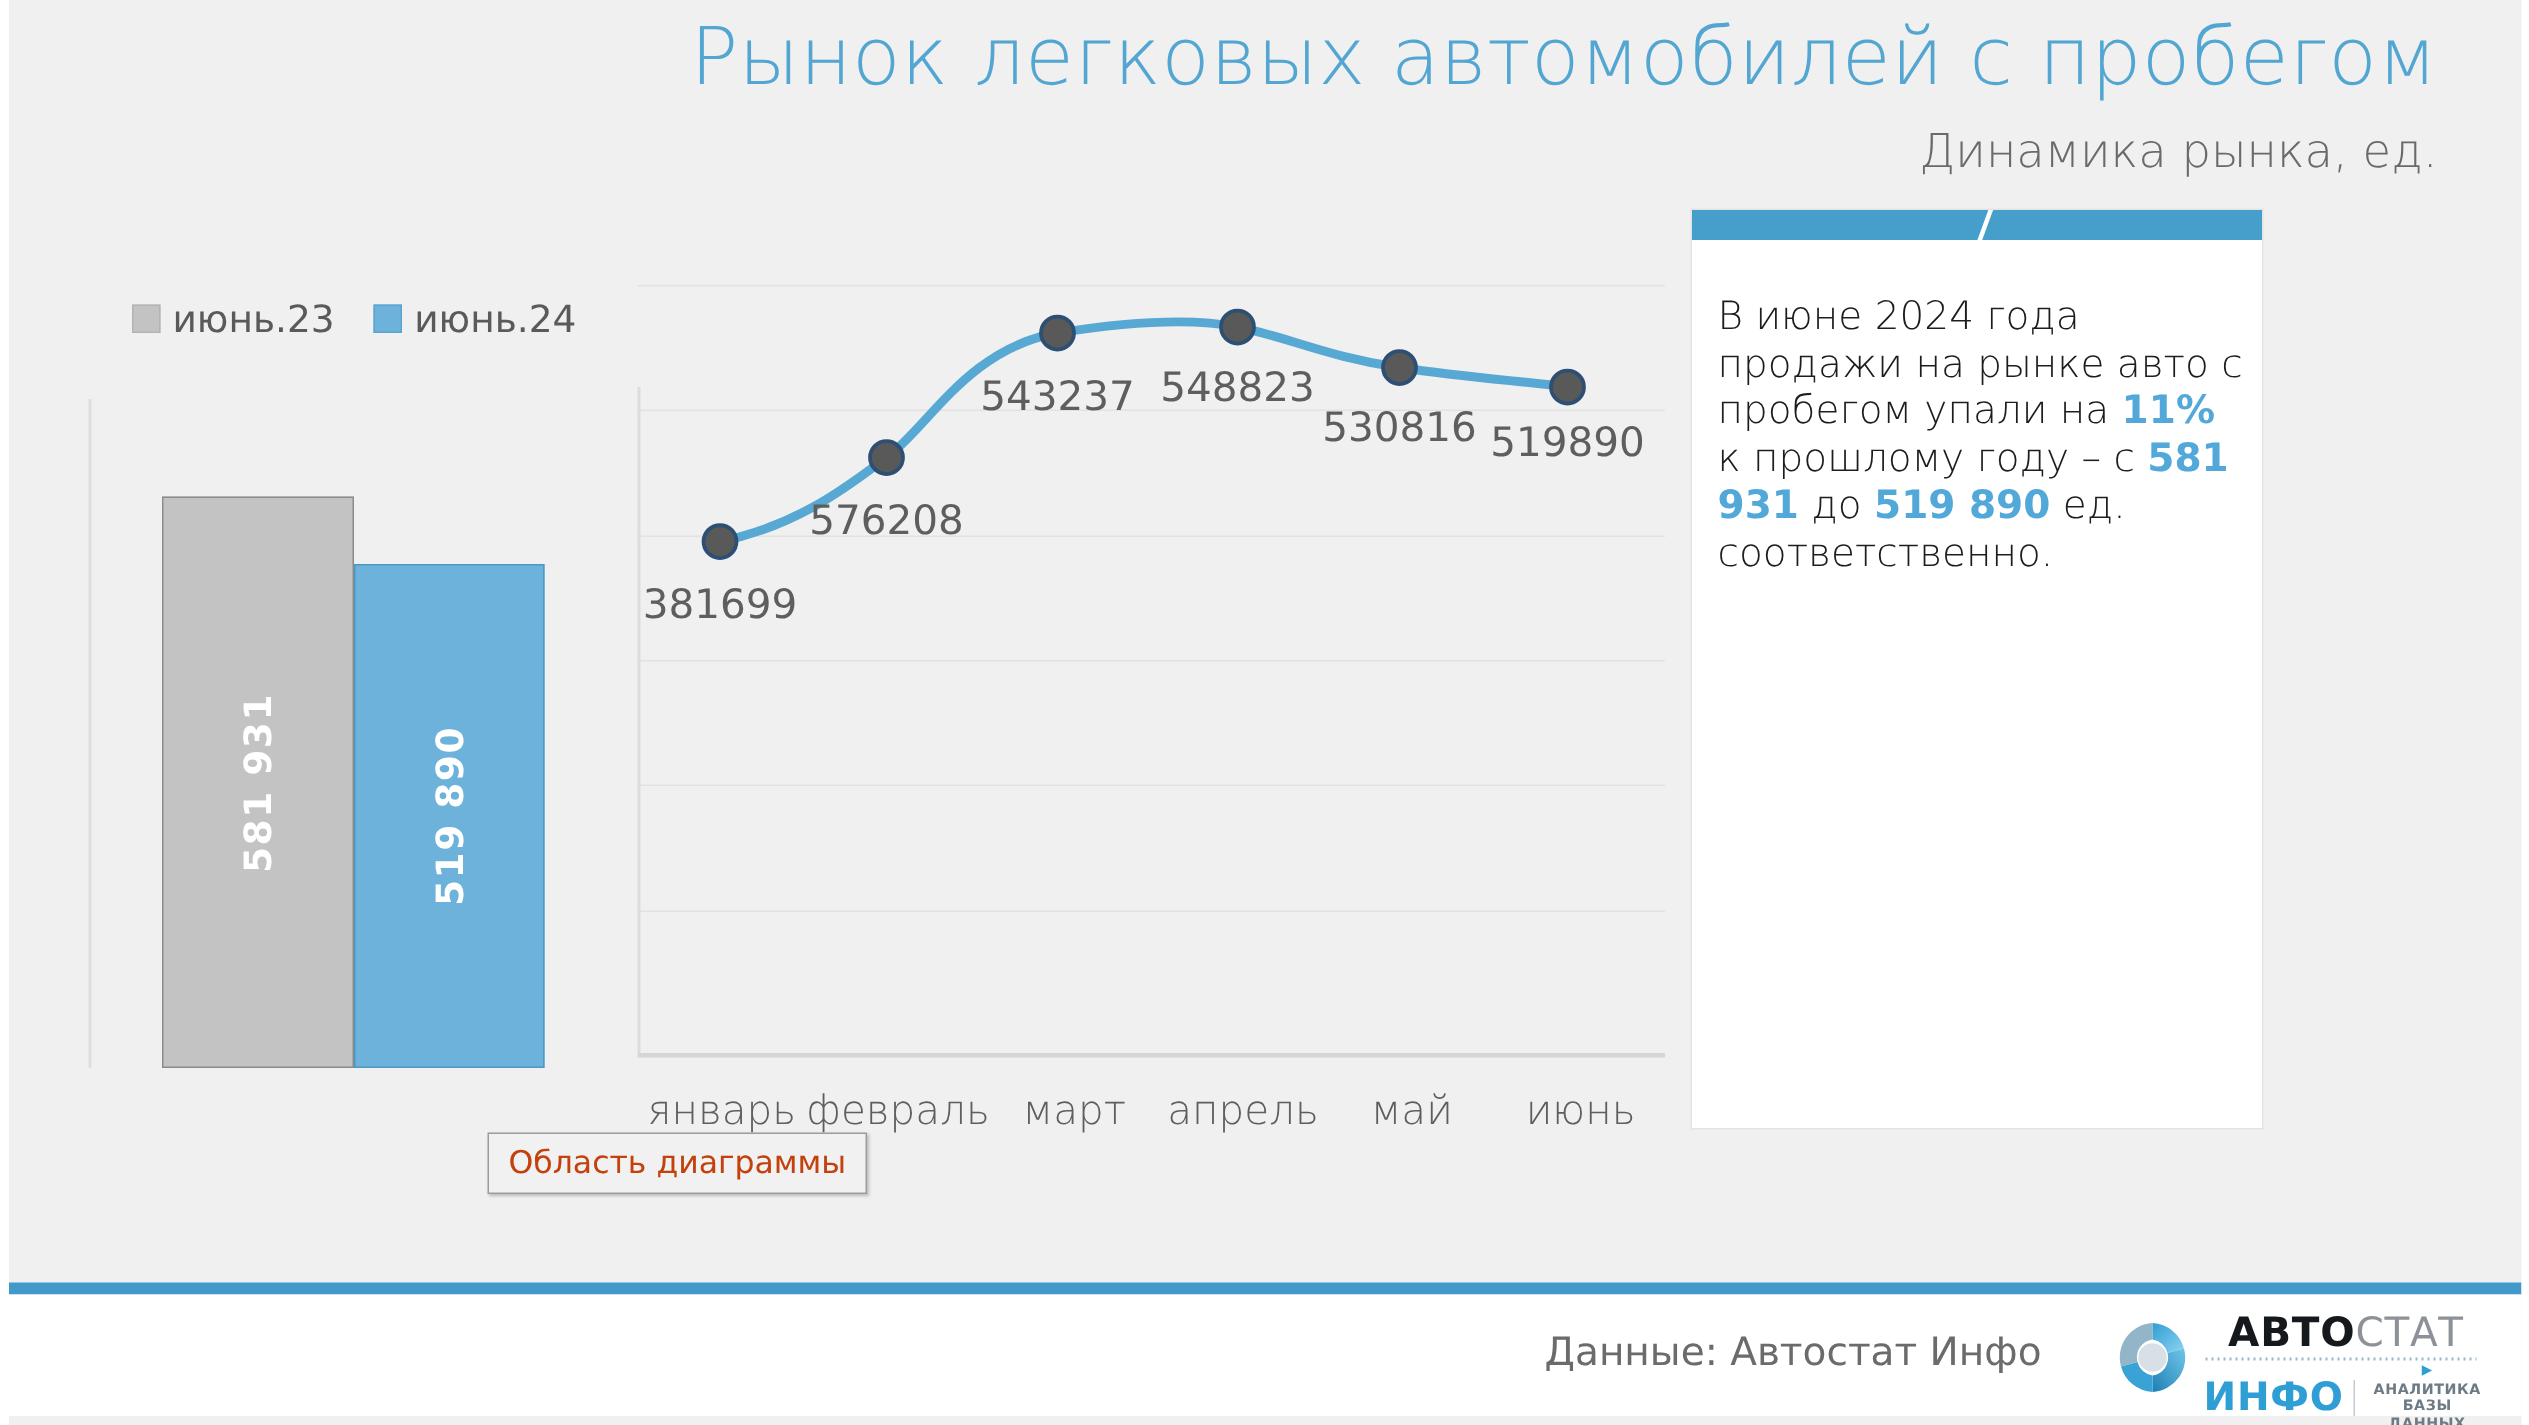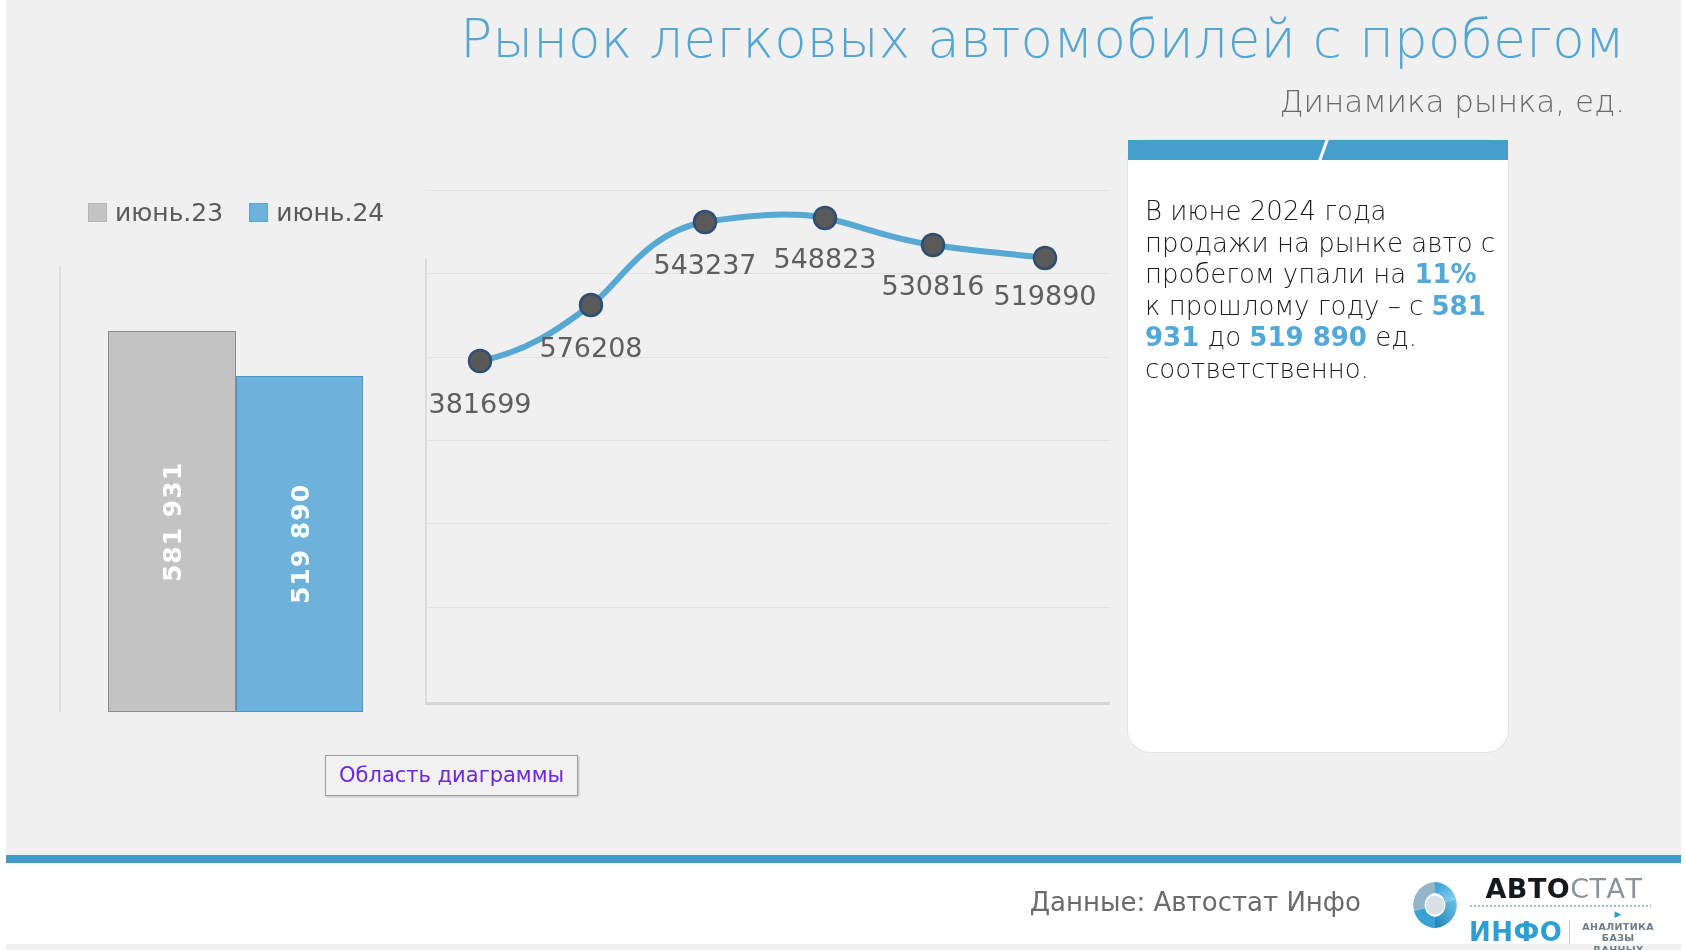--- a/index.html
+++ b/index.html
@@ -96,21 +96,20 @@
   .month{
     flex:1;text-align:center;
     font-size:27px;font-weight:300;color:#5e5e5e;white-space:nowrap;
   }
 
   
   #panel{
     position:absolute;left:1128px;top:140px;width:380px;height:612px;
     background:#ffffff;
     box-shadow:0 0 0 1px #e4e4e4;
-    border-radius:22px;
   }
   .panel-bar{
     position:absolute;left:0;top:0;width:380px;height:20px;
     background:#469ecb;overflow:hidden;
   }
   .panel-slash{
     position:absolute;left:194px;top:-6px;width:3px;height:32px;
     background:#ffffff;transform:rotate(20deg);
   }
   .panel-body{
@@ -122,21 +121,21 @@
   .hl{color:#52a8d8;font-weight:700;}
 
   
   #tooltip{
     position:absolute;left:325px;top:755px;
     padding:7px 13px 8px 13px;
     background:#f1f1f1;
     border:1px solid #9c9c9c;
     box-shadow:1px 1px 2px rgba(0,0,0,.22);
     font-family:"DejaVu Sans","Liberation Sans",sans-serif;
-    font-size:21px;color:#6d28d9;white-space:nowrap;
+    font-size:21px;color:#c2410c;white-space:nowrap;
   }
 
   
   #accentbar{
     position:absolute;left:6px;top:855px;width:1675px;height:8px;
     background:#4099c9;
   }
   #footer{
     position:absolute;left:6px;top:863px;width:1675px;height:81px;
     background:#ffffff;
@@ -221,20 +220,28 @@
       </svg>
 
       <span class="pt-label" style="left:75px;top:238px">381699</span>
       <span class="pt-label" style="left:186px;top:182px">576208</span>
       <span class="pt-label" style="left:300px;top:99px">543237</span>
       <span class="pt-label" style="left:420px;top:93px">548823</span>
       <span class="pt-label" style="left:528px;top:120px">530816</span>
       <span class="pt-label" style="left:640px;top:130px">519890</span>
     </div>
 
+    <div class="month-row">
+      <span class="month">январь</span>
+      <span class="month">февраль</span>
+      <span class="month">март</span>
+      <span class="month">апрель</span>
+      <span class="month">май</span>
+      <span class="month">июнь</span>
+    </div>
   </div>
 
   <div id="panel">
     <div class="panel-bar">
       <span class="panel-slash"></span>
     </div>
     <div class="panel-body">
       <p><span>В июне 2024 года продажи на рынке авто с пробегом упали на </span><span class="hl">11%</span><span> к прошлому году – с </span><span class="hl">581 931</span><span> до </span><span class="hl">519 890</span><span> ед. соответственно.</span></p>
     </div>
   </div>

